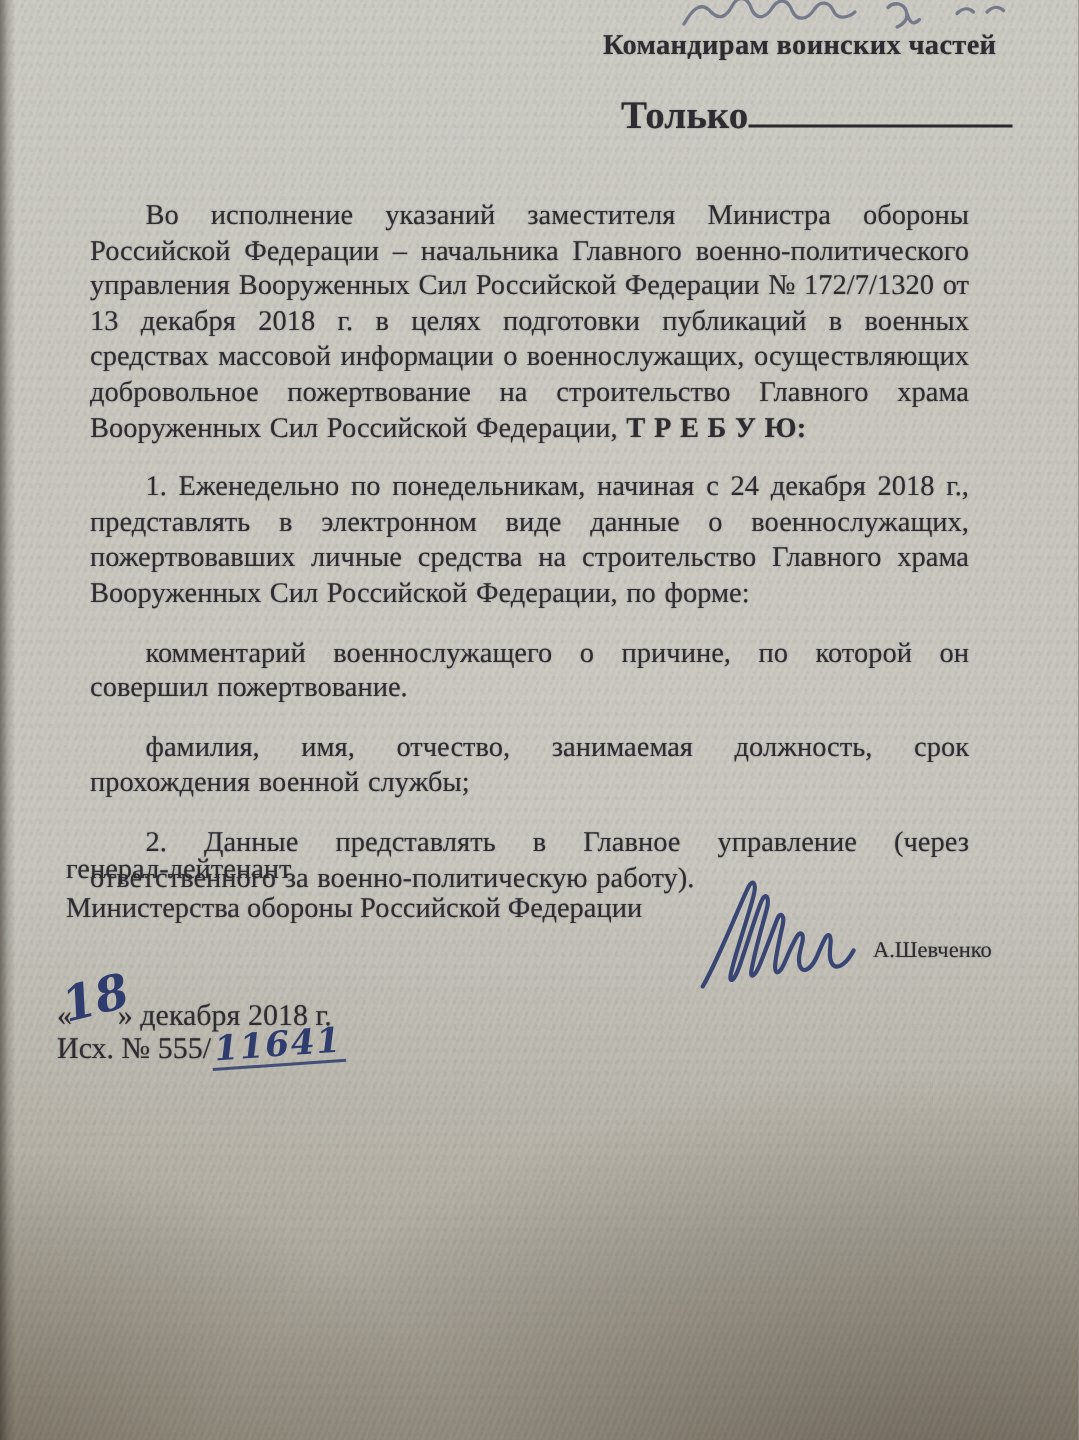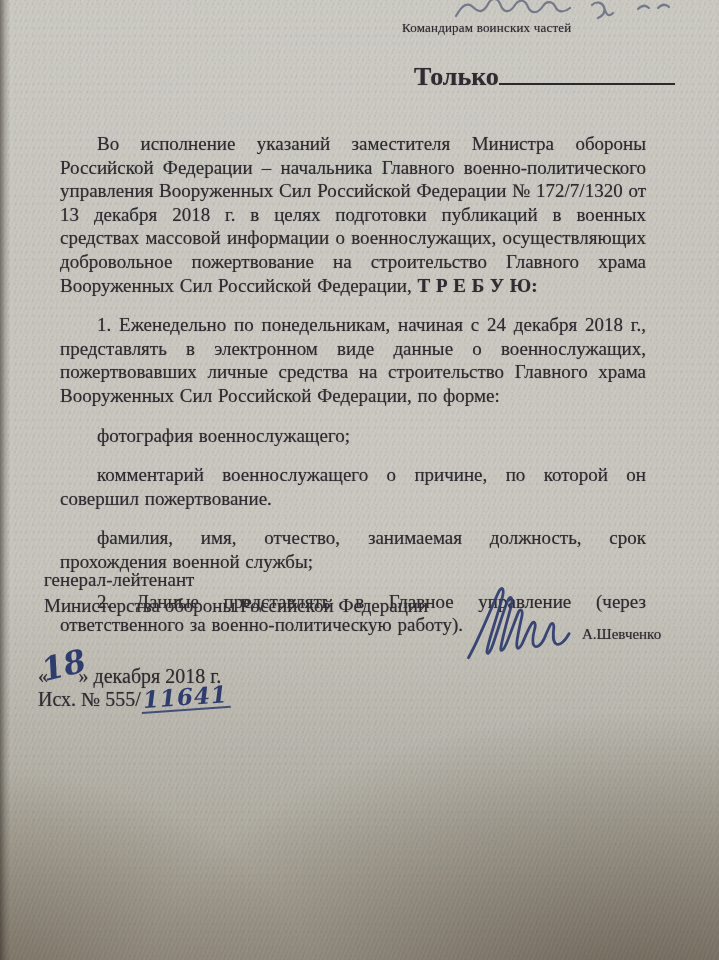--- a/index.html
+++ b/index.html
@@ -29,21 +29,21 @@
     position: absolute; left: 0; top: 0; bottom: 0; width: 10px;
     background: linear-gradient(to right, rgba(46,41,34,0.55), rgba(46,41,34,0.20) 50%, rgba(46,41,34,0));
   }
 
   .txt { text-shadow: 0 0 1px rgba(44,42,48,0.55); }
 
   .hw-top { position: absolute; left: 448px; top: 0; }
 
   .addressee {
     position: absolute; left: 402px; top: 20px;
-    font-size: 13px; font-weight: normal; white-space: nowrap; letter-spacing: 0.2px;
+    font-size: 19px; font-weight: bold; white-space: nowrap; letter-spacing: 0.2px;
   }
   .only-line { position: absolute; left: 414px; top: 57px; font-size: 26px; font-weight: bold; }
   .only-blank {
     display: inline-block; width: 176px; height: 1em;
     border-bottom: 2.2px solid #2b292c; vertical-align: baseline;
   }
 
   .body-block { position: absolute; left: 44px; top: 116px; width: 618px; }
   .body-block p {
     margin: 16px; font-size: 19px; line-height: 23.6px;
@@ -90,21 +90,20 @@
 
   <div class="addressee txt">Командирам воинских частей</div>
 
   <div class="only-line txt">
     <span>Только</span><span class="only-blank"></span>
   </div>
 
   <div class="body-block txt">
     <p><span>Во исполнение указаний заместителя Министра обороны Российской Федерации – начальника Главного военно-политического управления Вооруженных Сил Российской Федерации № 172/7/1320 от 13 декабря 2018 г. в целях подготовки публикаций в военных средствах массовой информации о военнослужащих, осуществляющих добровольное пожертвование на строительство Главного храма Вооруженных Сил Российской Федерации, </span><span class="demand">Т Р Е Б У Ю:</span></p>
     <p>1. Еженедельно по понедельникам, начиная с 24 декабря 2018 г., представлять в электронном виде данные о военнослужащих, пожертвовавших личные средства на строительство Главного храма Вооруженных Сил Российской Федерации, по форме:</p>
-    <p>фотография военнослужащего;</p>
     <p>комментарий военнослужащего о причине, по которой он совершил пожертвование.</p>
     <p>фамилия, имя, отчество, занимаемая должность, срок прохождения военной службы;</p>
     <p>2. Данные представлять в Главное управление (через ответственного за военно-политическую работу).</p>
   </div>
 
   <div class="sign-block txt">
     <div>генерал-лейтенант</div>
     <div>Министерства обороны Российской Федерации</div>
   </div>
 

